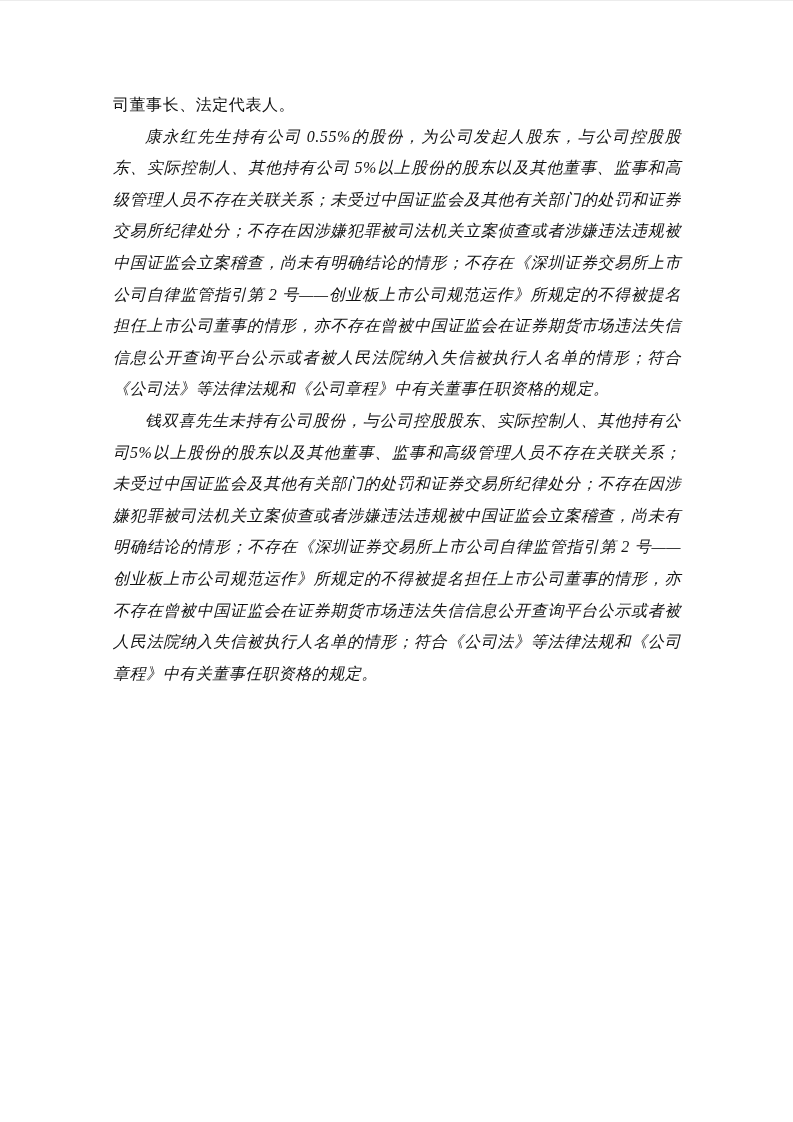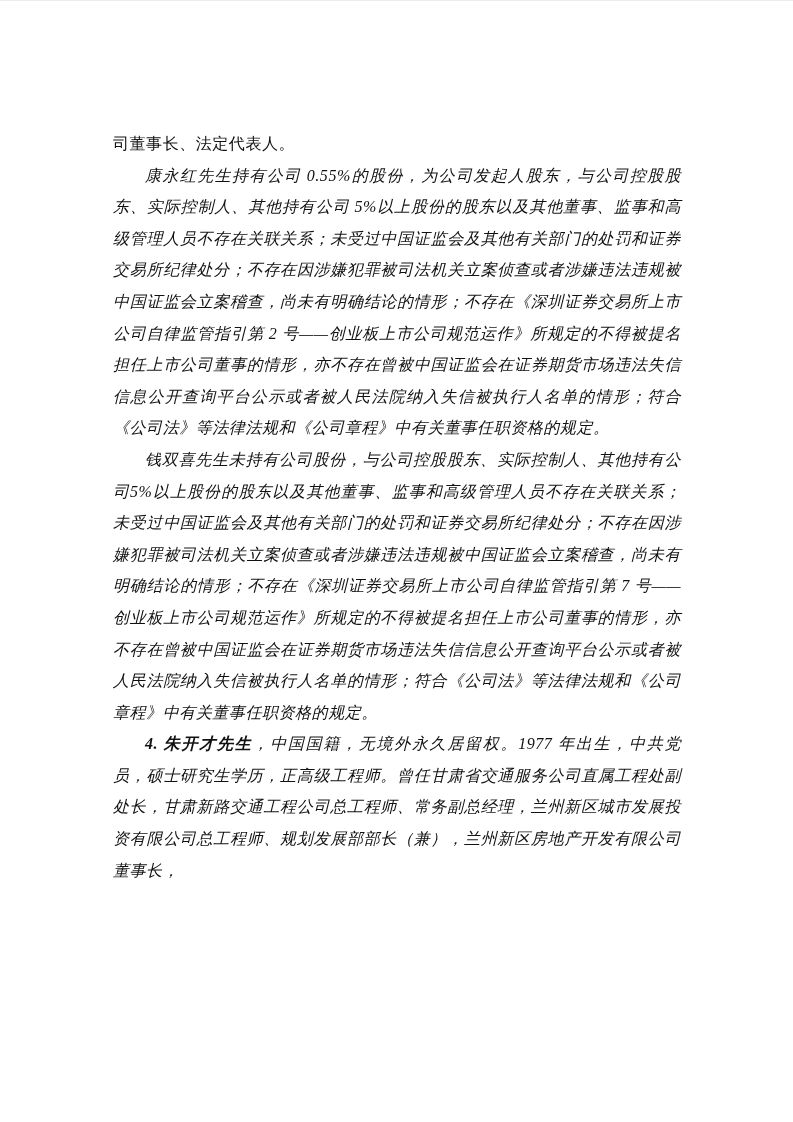--- a/index.html
+++ b/index.html
@@ -21,21 +21,20 @@
     left: 113px;
     top: 88px;
     width: 568px;
     font-family: "Liberation Serif", "DejaVu Serif", serif;
     font-size: 16px;
     line-height: 31.6px;
     letter-spacing: 0.55px;
     color: #111111;
     text-align: justify;
     text-justify: inter-ideograph;
-    margin-top: 39px;
   }
   .content p {
     margin: 0;
     padding: 0;
     word-break: break-all;
     overflow-wrap: anywhere;
   }
   .content p.indent {
     text-indent: 2em;
     font-style: italic;
@@ -45,16 +44,15 @@
   }
 </style>
 </head>
 <body>
 
 <div class="page">
   <div class="content">
 
   <p><span>司董事长、法定代表人。</span></p>
       <p class="indent"><span>康永红先生持有公司 0.55%的股份，为公司发起人股东，与公司控股股东、实际控制人、其他持有公司 5%以上股份的股东以及其他董事、监事和高级管理人员不存在关联关系；未受过中国证监会及其他有关部门的处罚和证券交易所纪律处分；不存在因涉嫌犯罪被司法机关立案侦查或者涉嫌违法违规被中国证监会立案稽查，尚未有明确结论的情形；不存在《深圳证券交易所上市公司自律监管指引第 2 号——创业板上市公司规范运作》所规定的不得被提名担任上市公司董事的情形，亦不存在曾被中国证监会在证券期货市场违法失信信息公开查询平台公示或者被人民法院纳入失信被执行人名单的情形；符合《公司法》等法律法规和《公司章程》中有关董事任职资格的规定。</span></p>
-      <p class="indent"><span>钱双喜先生未持有公司股份，与公司控股股东、实际控制人、其他持有公司5%以上股份的股东以及其他董事、监事和高级管理人员不存在关联关系；未受过中国证监会及其他有关部门的处罚和证券交易所纪律处分；不存在因涉嫌犯罪被司法机关立案侦查或者涉嫌违法违规被中国证监会立案稽查，尚未有明确结论的情形；不存在《深圳证券交易所上市公司自律监管指引第 7 号——创业板上市公司规范运作》所规定的不得被提名担任上市公司董事的情形，亦不存在曾被中国证监会在证券期货市场违法失信信息公开查询平台公示或者被人民法院纳入失信被执行人名单的情形；符合《公司法》等法律法规和《公司章程》中有关董事任职资格的规定。</span></p>
-      <p class="indent"><span class="bold-lead">4. 朱开才先生</span><span>，中国国籍，无境外永久居留权。1977 年出生，中共党员，硕士研究生学历，正高级工程师。曾任甘肃省交通服务公司直属工程处副处长，甘肃新路交通工程公司总工程师、常务副总经理，兰州新区城市发展投资有限公司总工程师、规划发展部部长（兼），兰州新区房地产开发有限公司董事长，</span></p>
+      <p class="indent"><span>钱双喜先生未持有公司股份，与公司控股股东、实际控制人、其他持有公司5%以上股份的股东以及其他董事、监事和高级管理人员不存在关联关系；未受过中国证监会及其他有关部门的处罚和证券交易所纪律处分；不存在因涉嫌犯罪被司法机关立案侦查或者涉嫌违法违规被中国证监会立案稽查，尚未有明确结论的情形；不存在《深圳证券交易所上市公司自律监管指引第 2 号——创业板上市公司规范运作》所规定的不得被提名担任上市公司董事的情形，亦不存在曾被中国证监会在证券期货市场违法失信信息公开查询平台公示或者被人民法院纳入失信被执行人名单的情形；符合《公司法》等法律法规和《公司章程》中有关董事任职资格的规定。</span></p>
     </div>
 </div>
 
 </body></html>

